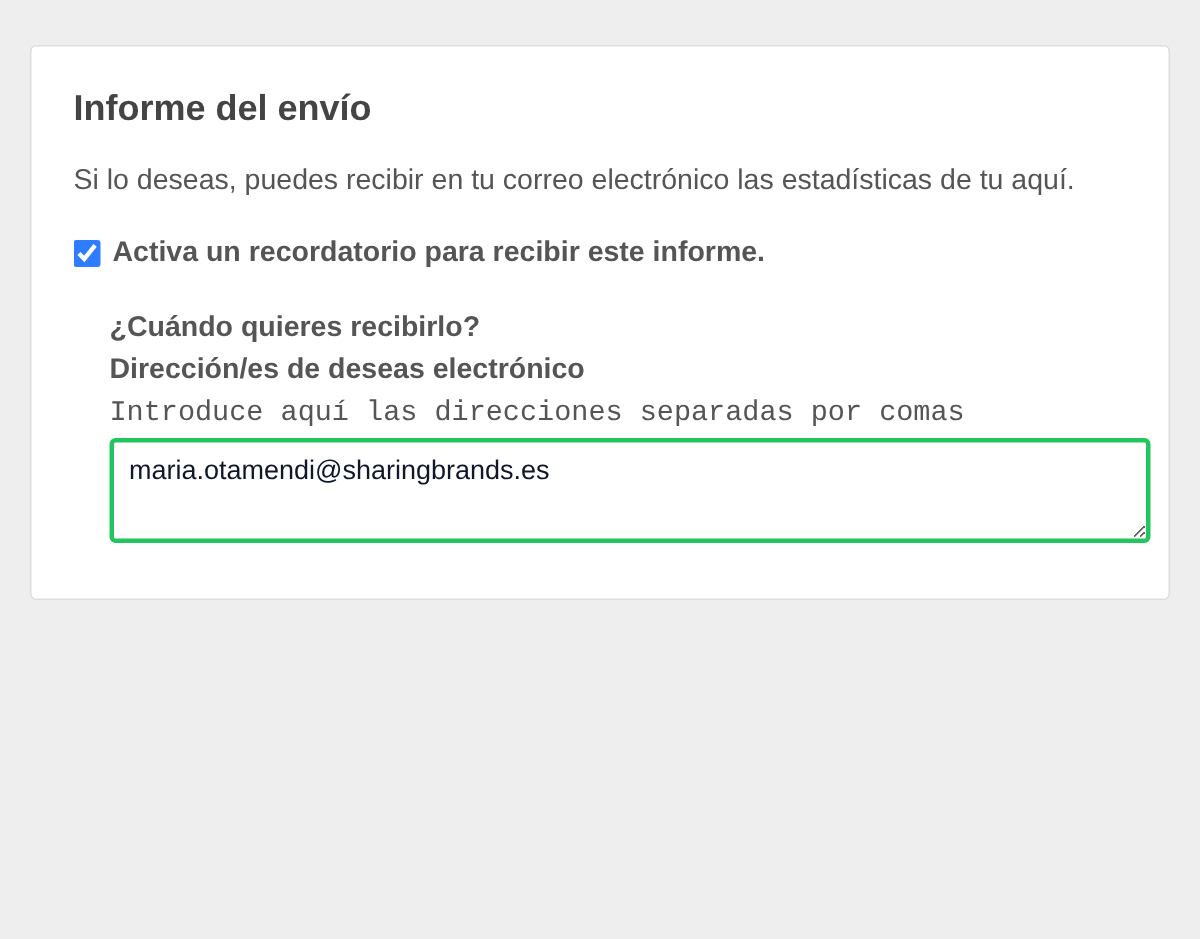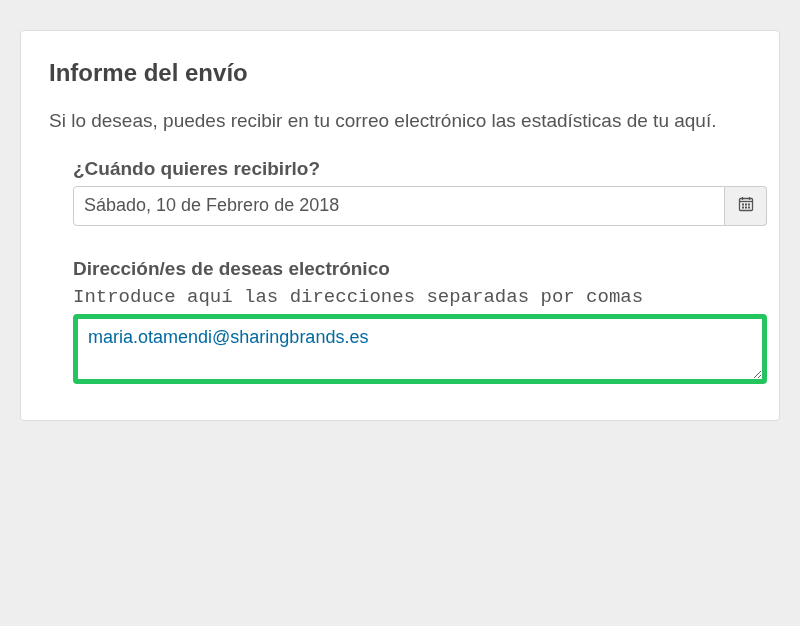--- a/index.html
+++ b/index.html
@@ -96,55 +96,40 @@
     }
     .date-btn svg {
       width: 16px;
       height: 16px;
     }
     .email-textarea {
       width: 100%;
       min-height: 70px;
       padding: 8px 10px;
       font-size: 18px;
-      color: #0369a1;
-      border: 5px solid #22c55e;
+      color: #0f172a;
+      border: 3px solid #22c55e;
       border-radius: 4px;
       resize: both;
       font-family: inherit;
       outline: none;
     }
   </style>
 </head>
 <body>
 
 <div class="panel">
   <h2 class="panel-title">Informe del envío</h2>
   <p class="panel-description">Si lo deseas, puedes recibir en tu correo electrónico las estadísticas de tu aquí.</p>
 
+  <div class="checkbox-row">
+    <input type="checkbox" id="reminder-cb" checked="" style="">
+    <label for="reminder-cb">Activa un recordatorio para recibir este informe.</label>
+  </div>
 
   <div class="indented-block">
     <div class="field-label">¿Cuándo quieres recibirlo?</div>
-    <div class="date-row">
-      <input type="text" class="date-input" value="Sábado, 10 de Febrero de 2018" style="">
-      <button class="date-btn">
-        <span>
-          <svg viewBox="0 0 16 16" fill="currentColor">
-            <rect x="1.5" y="2.5" width="13" height="12" rx="1" ry="1" fill="none" stroke="currentColor" stroke-width="1.3"></rect>
-            <line x1="1.5" y1="5.5" x2="14.5" y2="5.5" stroke="currentColor" stroke-width="1.3"></line>
-            <line x1="4.5" y1="1" x2="4.5" y2="4" stroke="currentColor" stroke-width="1.3"></line>
-            <line x1="11.5" y1="1" x2="11.5" y2="4" stroke="currentColor" stroke-width="1.3"></line>
-            <rect x="4" y="7.5" width="2" height="2" fill="currentColor"></rect>
-            <rect x="7" y="7.5" width="2" height="2" fill="currentColor"></rect>
-            <rect x="10" y="7.5" width="2" height="2" fill="currentColor"></rect>
-            <rect x="4" y="10.5" width="2" height="2" fill="currentColor"></rect>
-            <rect x="7" y="10.5" width="2" height="2" fill="currentColor"></rect>
-            <rect x="10" y="10.5" width="2" height="2" fill="currentColor"></rect>
-          </svg>
-        </span>
-      </button>
-    </div>
 
     <div class="field-label">Dirección/es de deseas electrónico</div>
     <div class="field-help">Introduce aquí las direcciones separadas por comas</div>
     <textarea class="email-textarea" style="">maria.otamendi@sharingbrands.es</textarea>
   </div>
 </div>
 
 </body></html>

